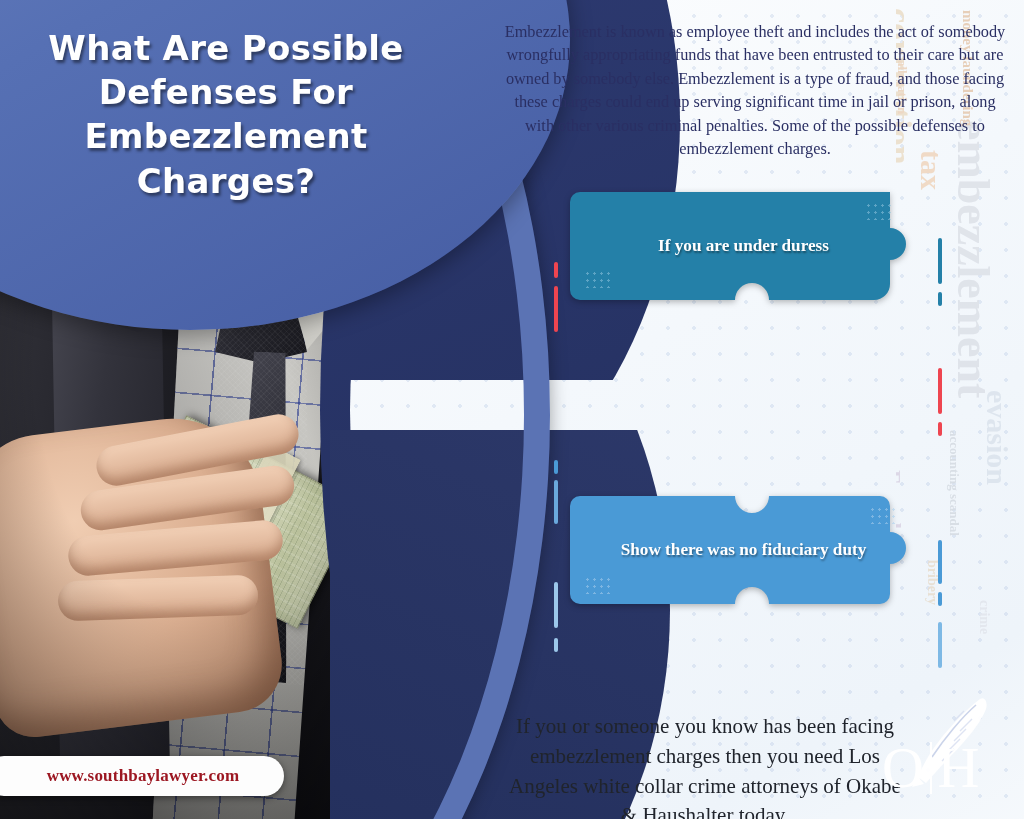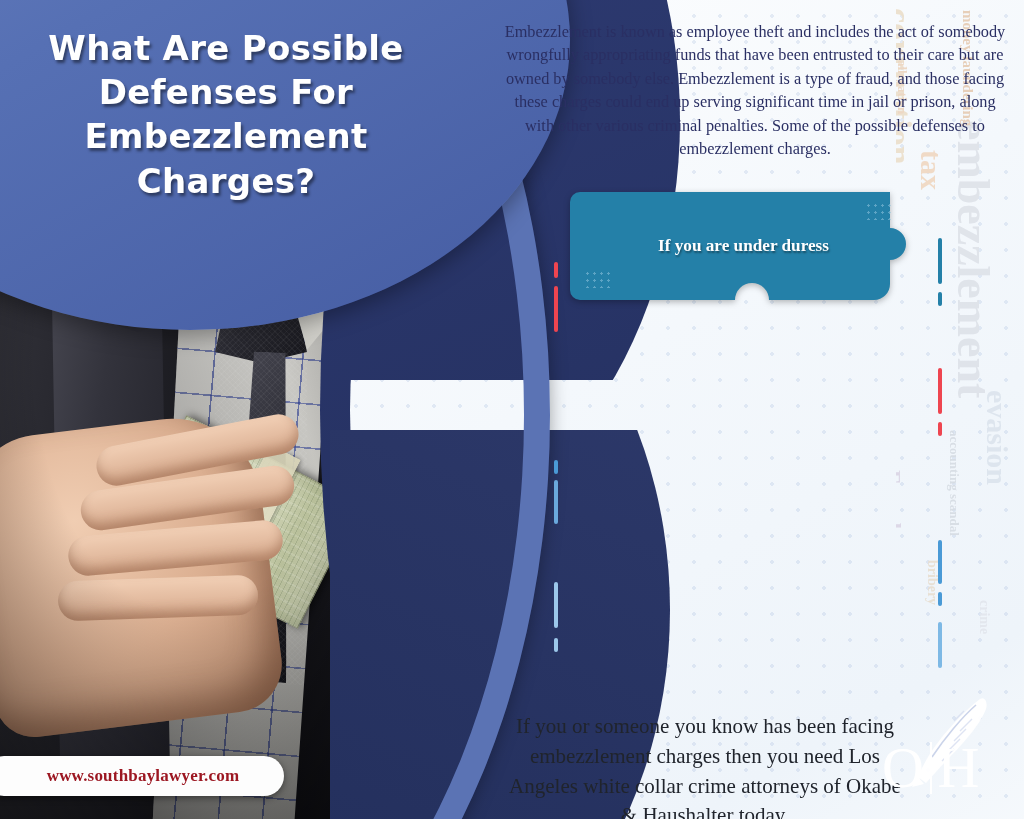--- a/index.html
+++ b/index.html
@@ -348,20 +348,29 @@
         <path id="p0path" fill="#2480a8" d="M10,0 H320 V36 a16,16 0 0 1 0,32 V92 a16,16 0 0 1 -16,16 H199
              a17,17 0 0 0 -34,0 H10 A10,10 0 0 1 0,98 V10 A10,10 0 0 1 10,0 Z"></path>
       </svg>
       <div class="ptxt">If you are under duress</div>
       <div class="dots" style="right:34px;top:10px;color:#8fc4dc;"></div>
       <div class="dots" style="left:14px;bottom:12px;color:#8fc4dc;"></div>
     </div>
 
 
 
+    <div class="pz" id="pz3" style="top:304px;">
+      <svg width="355" height="108" viewBox="0 0 355 108">
+        <path fill="#4a9ad6" d="M10,0 H165 a17,17 0 0 0 34,0 H310 a10,10 0 0 1 10,10 V36 a16,16 0 0 1 0,32 V98
+             a10,10 0 0 1 -10,10 H199 a17,17 0 0 0 -34,0 H10 A10,10 0 0 1 0,98 V10 A10,10 0 0 1 10,0 Z"></path>
+      </svg>
+      <div class="ptxt">Show there was no fiduciary duty</div>
+      <div class="dots" style="right:30px;top:10px;color:#a8cdec;"></div>
+      <div class="dots" style="left:14px;bottom:10px;color:#a8cdec;"></div>
+    </div>
 
 
     <div class="tick dotty" style="left:14px;top:70px;height:16px;color:#ee4550;"></div>
     <div class="tick" style="left:14px;top:94px;height:46px;background:#ee4550;"></div>
     <div class="tick dotty" style="left:14px;top:268px;height:14px;color:#4a9ad6;"></div>
     <div class="tick" style="left:14px;top:288px;height:44px;background:#6aa9dd;"></div>
     <div class="tick" style="left:14px;top:390px;height:46px;background:#9cc7ea;"></div>
     <div class="tick dotty" style="left:14px;top:446px;height:14px;color:#9cc7ea;"></div>
 
     <div class="tick" style="left:398px;top:46px;height:46px;background:#2480a8;"></div>

